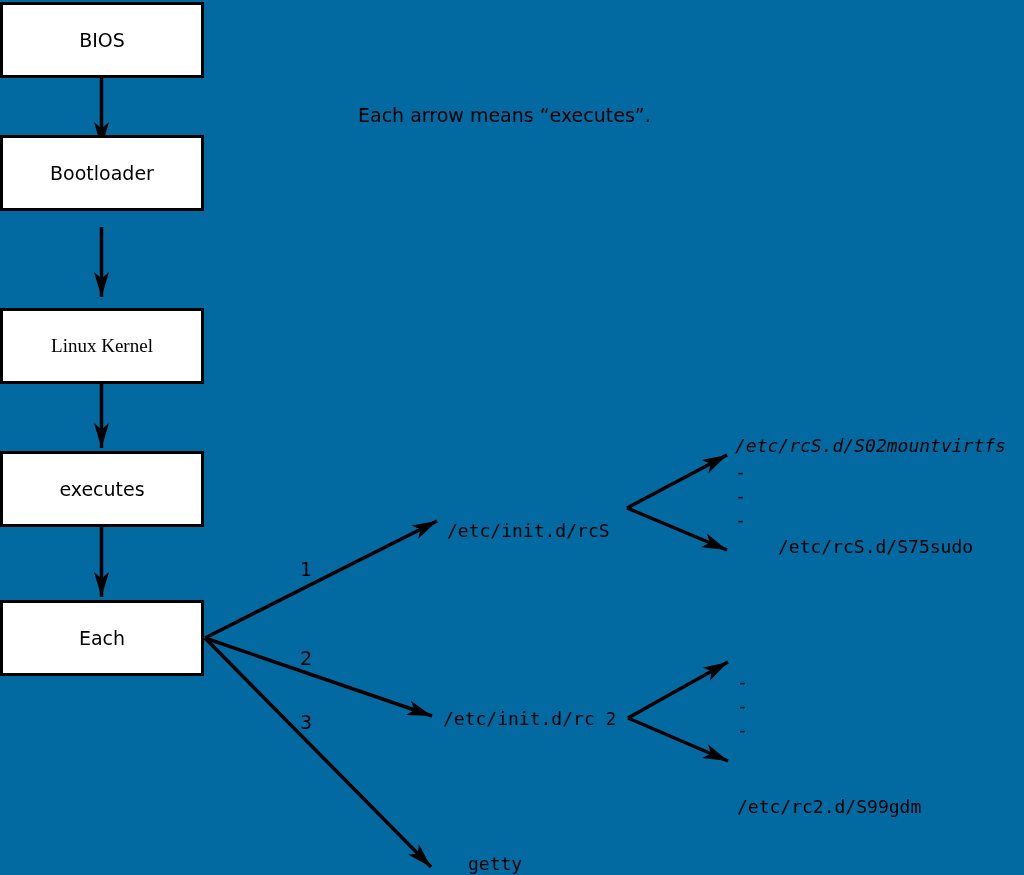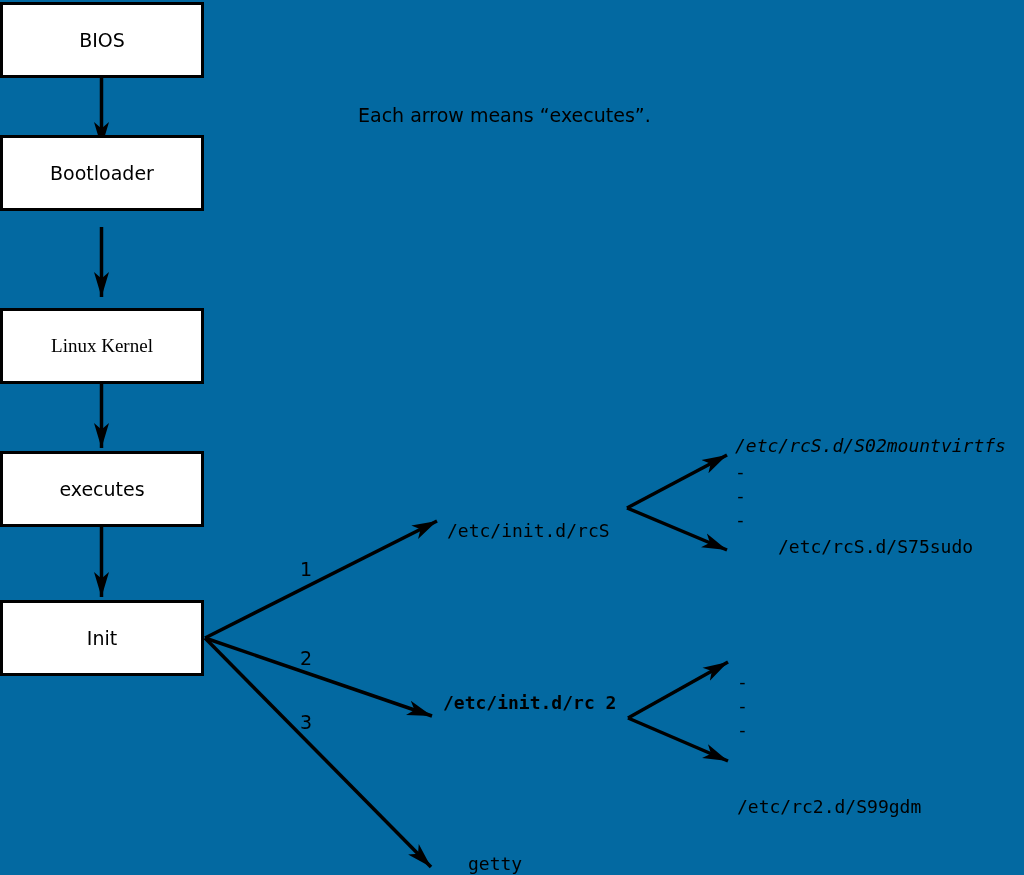--- a/index.html
+++ b/index.html
@@ -63,21 +63,21 @@
     font-family: "DejaVu Sans Mono", monospace;
     font-size: 18px;
     white-space: nowrap;
   }
   .t-rcs        { left: 447px; top: 530px; }
   .t-rcs-i0     { left: 735px; top: 445px; font-style: italic; }
   .t-rcs-i1     { left: 735px; top: 471px; }
   .t-rcs-i2     { left: 735px; top: 495px; }
   .t-rcs-i3     { left: 735px; top: 519px; }
   .t-rcs-i4     { left: 735px; top: 546px; margin-left: 43px; }
-  .t-rc2        { left: 443px; top: 702px; font-weight: bold; }
+  .t-rc2        { left: 443px; top: 718px; }
   .t-rc2-i0     { left: 737px; top: 654px; }
   .t-rc2-i1     { left: 737px; top: 681px; }
   .t-rc2-i2     { left: 737px; top: 705px; }
   .t-rc2-i3     { left: 737px; top: 729px; }
   .t-rc2-i4     { left: 737px; top: 758px; margin-top: 48px; }
   .t-getty      { left: 448px; top: 863px; margin-left: 20px; }
 </style>
 </head>
 <body>
 
@@ -112,21 +112,21 @@
   <div class="box box-bootloader">
     <span>Bootloader</span>
   </div>
   <div class="box box-kernel">
     <span>Linux Kernel</span>
   </div>
   <div class="box box-initramfs">
     <span>executes</span>
   </div>
   <div class="box box-init">
-    <span>Init</span>
+    <span>Each</span>
   </div>
 
   <div class="caption">Each arrow means “executes”.</div>
 
   <div class="branch-num num-1">1</div>
   <div class="branch-num num-2">2</div>
   <div class="branch-num num-3">3</div>
 
   <div class="mono t-rcs">/etc/init.d/rcS</div>
   <div class="mono t-rcs-i0">/etc/rcS.d/S02mountvirtfs</div>

